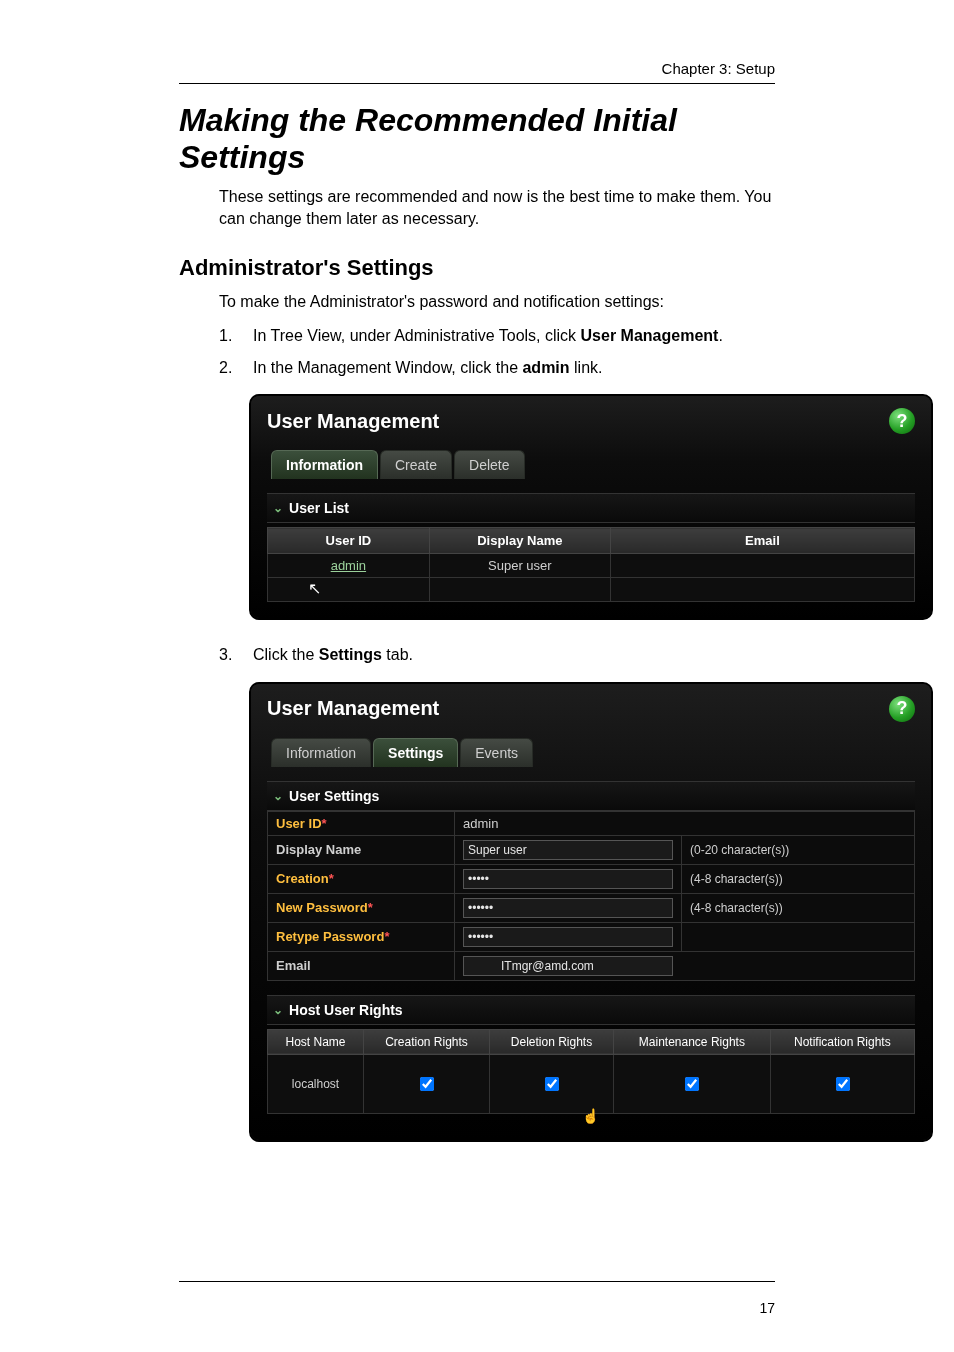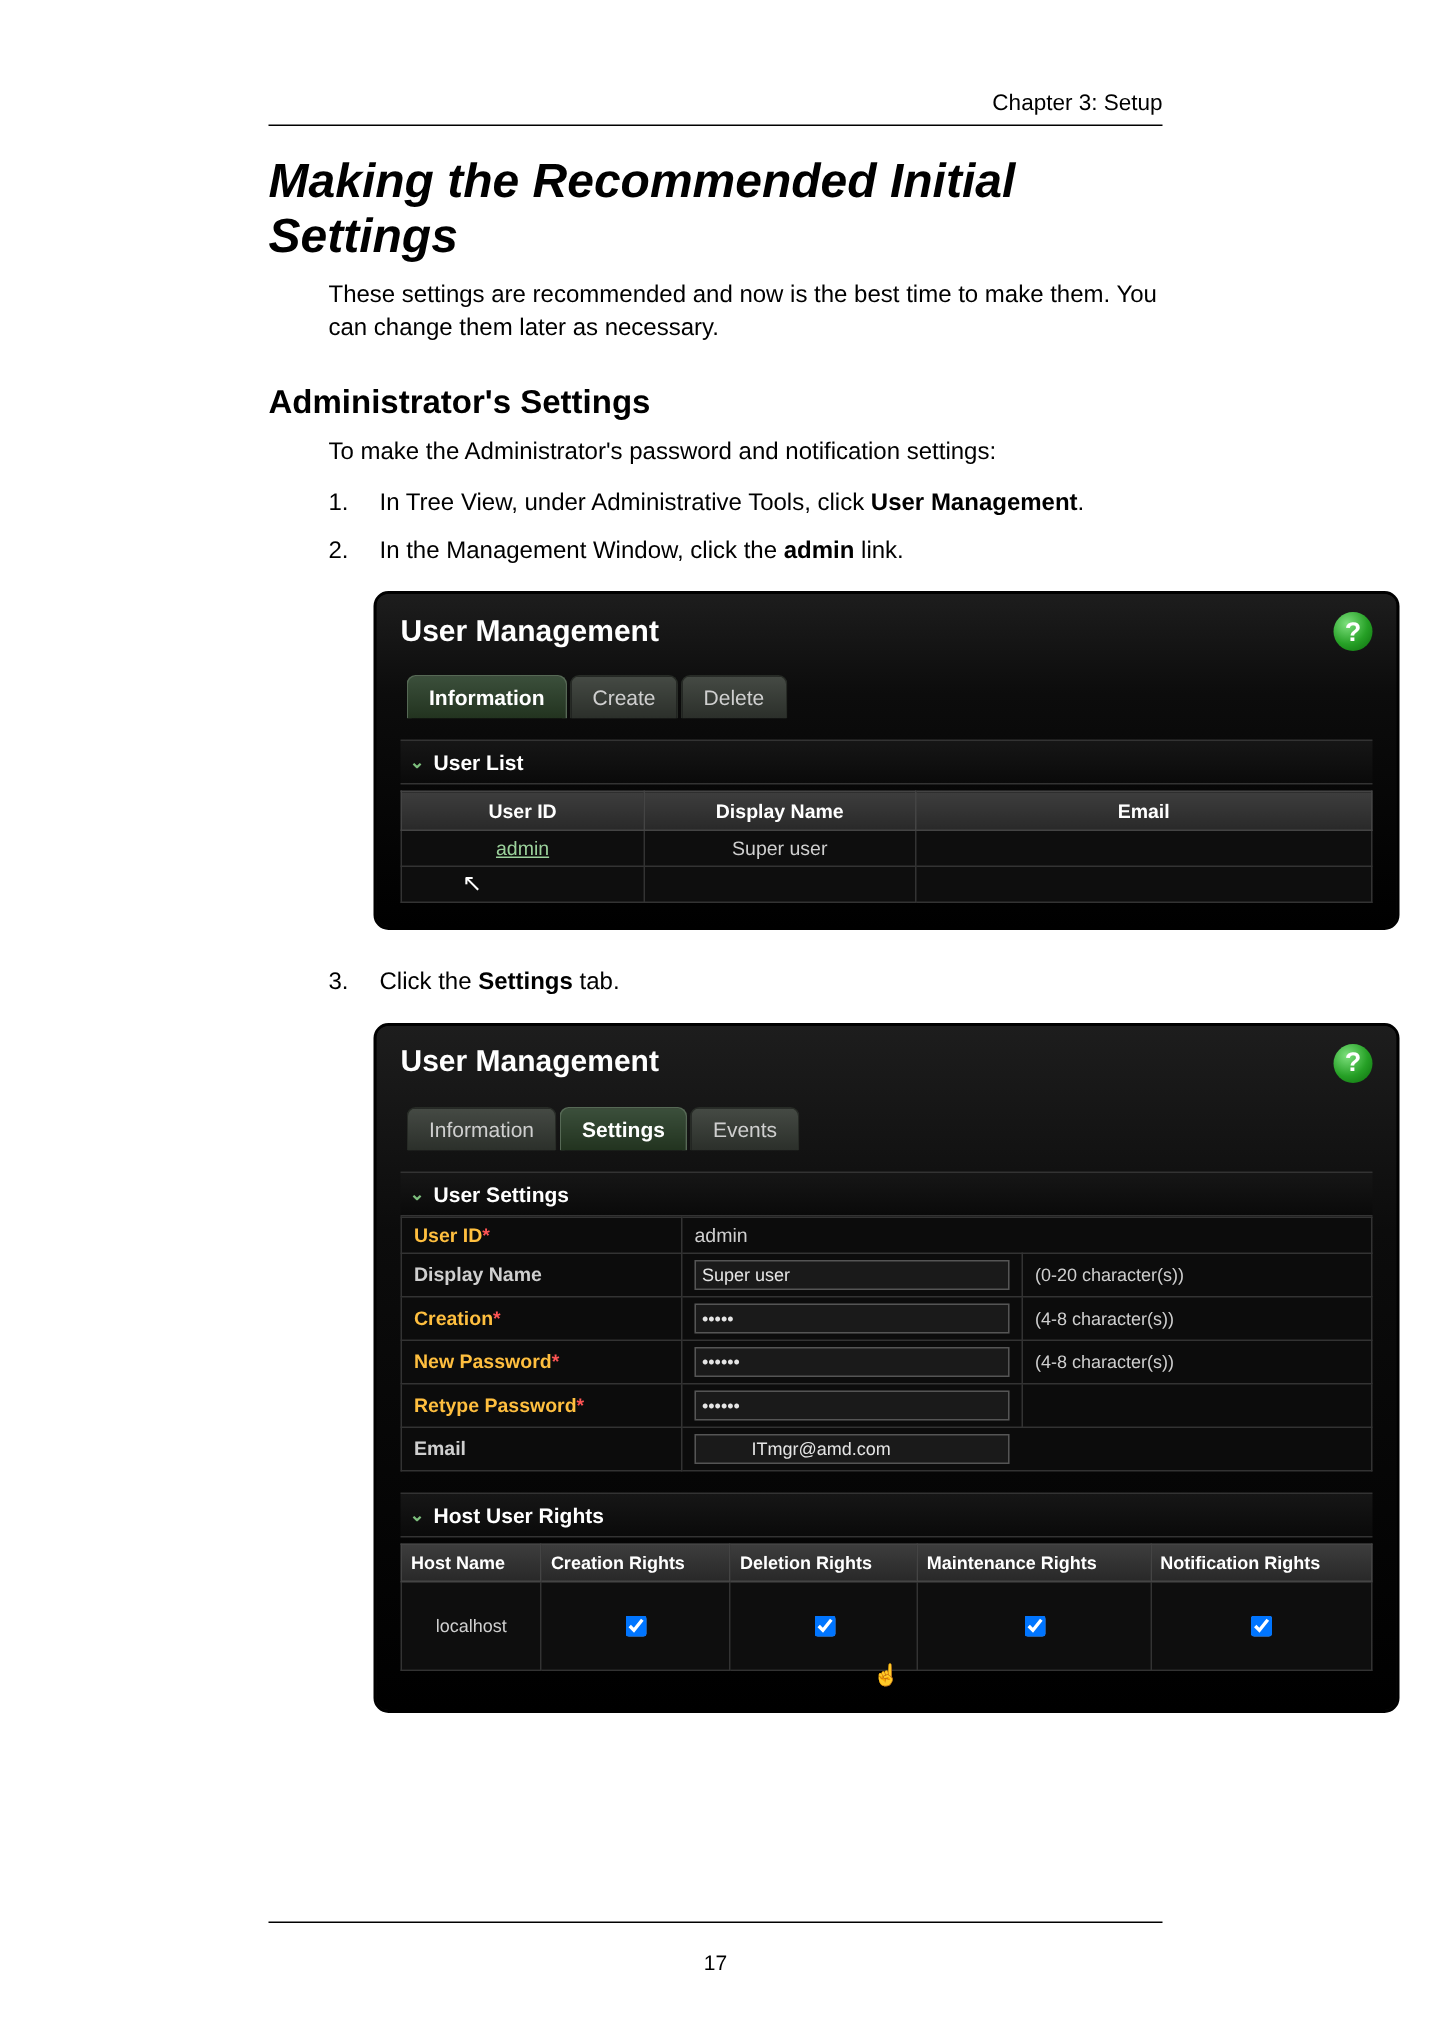--- a/index.html
+++ b/index.html
@@ -208,24 +208,24 @@
 
   table.rights {
     width: 100%;
     border-collapse: collapse;
     margin-top: 4px;
     font-size: 12px;
   }
   table.rights th {
     background: linear-gradient(#3d3d3d,#292929);
     color: #fff;
-    font-weight: bold;
+    font-weight: normal;
     padding: 5px 6px;
     border: 1px solid #444;
-    text-align: left;
+    text-align: center;
   }
   table.rights td {
     background: #0e0e0e;
     color: #cfcfcf;
     padding: 19px 6px;
     border: 1px solid #333;
     text-align: center;
   }
   .chk {
     width: 14px;
@@ -255,21 +255,21 @@
     font-size: 14px;
   }
 
   .page-footer {
     position: absolute;
     bottom: 36px;
     left: 90px;
     right: 90px;
   }
   .page-num {
-    text-align: center;
+    text-align: right;
     font-size: 14px;
     margin-top: 6px;
   }
 </style>
 </head>
 <body>
 
 <div class="page">
   <div class="chapter-header">Chapter 3: Setup</div>
   <hr class="top-rule">

